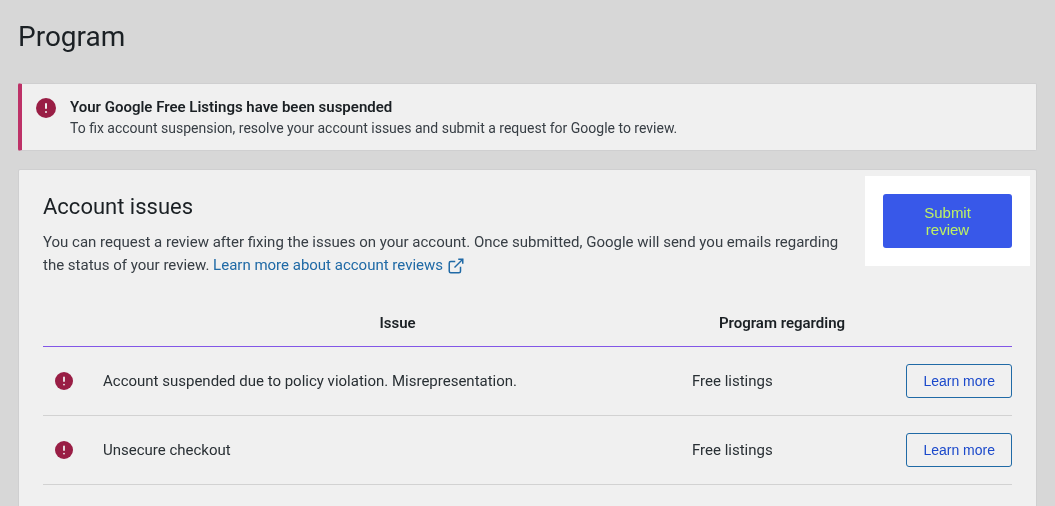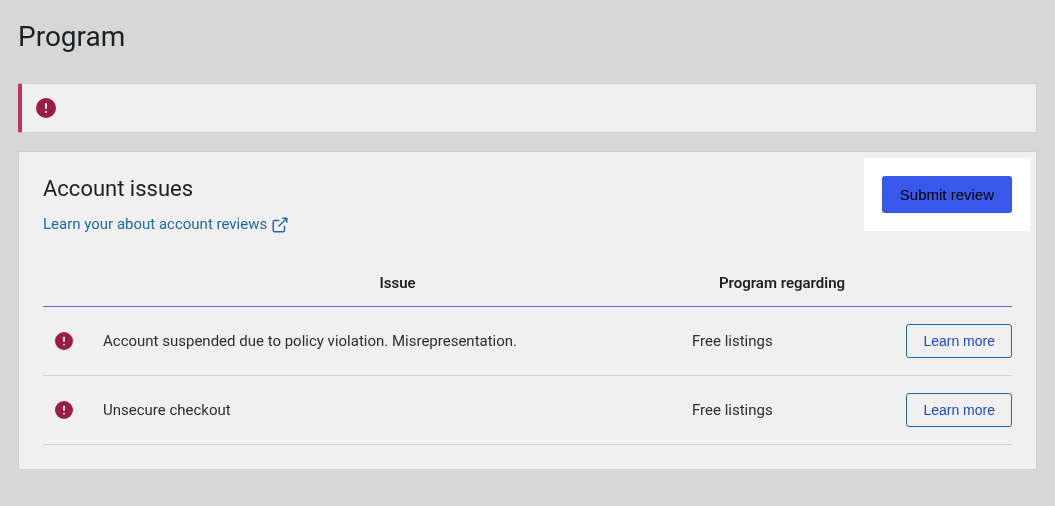--- a/index.html
+++ b/index.html
@@ -95,21 +95,21 @@
     .submit-wrap {
       position: relative;
       z-index: 10;
       background: #fff;
       padding: 16px;
       margin: -16px -16px 0 12px;
       box-shadow: 0 0 0 2px #fff;
     }
     .btn-primary {
       background: #3858e9;
-      color: #000000;
+      color: #bef264;
       border: none;
       border-radius: 3px;
       padding: 10px 18px;
       font-size: 15px;
       font-weight: 500;
       cursor: pointer;
     }
     .table {
       margin-top: 24px;
       width: 100%;
@@ -156,29 +156,33 @@
 <h1 class="page-title">Program</h1>
 
 <div class="alert-card">
   <span class="alert-icon">
     <svg viewBox="0 0 20 20" width="20" height="20">
         <circle cx="10" cy="10" r="10" fill="#a3204a"></circle>
         <rect x="9" y="5" width="2" height="6" rx="1" fill="#fff"></rect>
         <rect x="9" y="13" width="2" height="2" rx="1" fill="#fff"></rect>
       </svg>
   </span>
+  <div>
+    <div class="alert-title">Your Google Free Listings have been suspended</div>
+    <div class="alert-desc">To fix account suspension, resolve your account issues and submit a request for Google to review.</div>
+  </div>
 </div>
 
 <div class="panel">
   <div class="panel-header">
     <div>
       <h2 class="panel-title">Account issues</h2>
       <p class="panel-desc">
-        <a class="link">
-            <span>Learn your about account reviews</span> 
+        <span>You can request a review after fixing the issues on your account. Once submitted, Google will send you emails regarding the status of your review. </span><a class="link">
+            <span>Learn more about account reviews</span> 
             <span class="ext-icon"><svg viewBox="0 0 24 24" width="18" height="18" fill="none" stroke="#2271b1" stroke-width="2">
                 <path d="M18 13v6a2 2 0 0 1-2 2H5a2 2 0 0 1-2-2V8a2 2 0 0 1 2-2h6"></path>
                 <polyline points="15 3 21 3 21 9"></polyline>
                 <line x1="10" y1="14" x2="21" y2="3"></line>
               </svg></span>
           </a>
       </p>
     </div>
     <div class="submit-wrap">
       <button class="btn-primary">Submit review</button>

